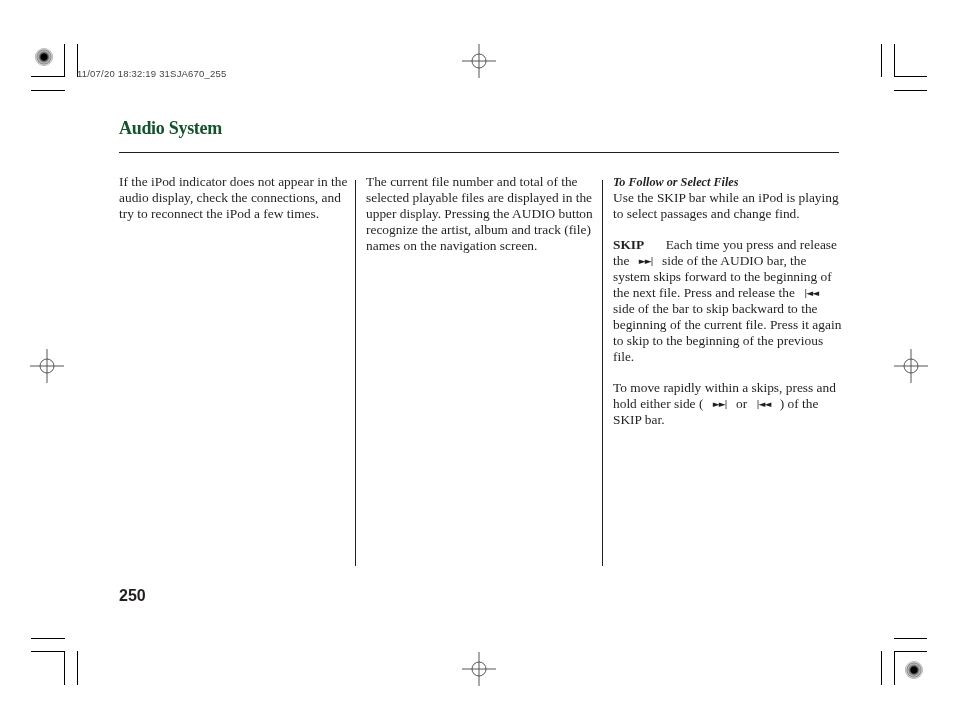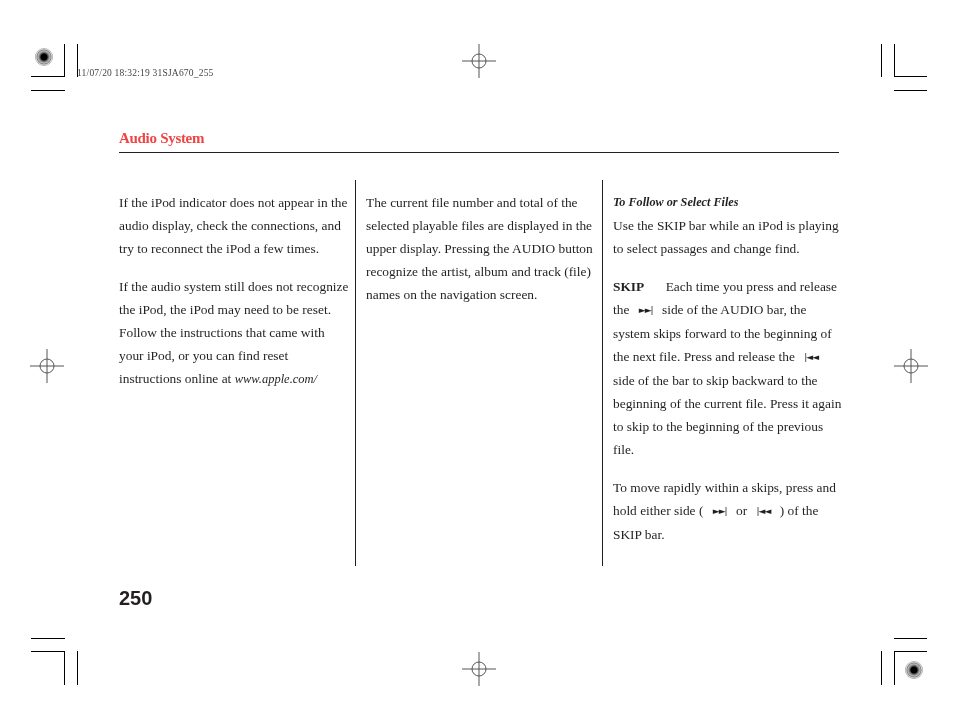--- a/index.html
+++ b/index.html
@@ -1,37 +1,37 @@
 <!DOCTYPE html>
 <html><head>
   <meta charset="utf-8">
   <style>
     html, body { margin: 0; padding: 0; background: #ffffff; }
     body { width: 954px; height: 710px; position: relative; overflow: hidden;
            font-family: "Liberation Serif", "DejaVu Serif", serif; color: #231f20; }
     .hline { position: absolute; height: 1px; background: #000; }
     .vline { position: absolute; width: 1px; background: #000; }
-    .stamp { position: absolute; left: 77px; top: 68px; font-family: Liberation Serif, serif;
+    .stamp { position: absolute; left: 77px; top: 68px; font-family: Liberation Sans, sans-serif;
              font-size: 9.5px; color: #444; letter-spacing: 0.2px; }
-    .title { position: absolute; left: 119px; top: 130px; font-family: "Liberation Serif", serif;
-             font-weight: bold; font-size: 15px; letter-spacing: -0.3px; color: #ef4444; }
+    .title { position: absolute; left: 119px; top: 118px; font-family: "Liberation Serif", serif;
+             font-weight: bold; font-size: 18px; letter-spacing: -0.3px; color: #14532d; }
     .title-rule { position: absolute; left: 119px; top: 152px; width: 720px; height: 1px; background: #231f20; }
-    .col { position: absolute; top: 191px; font-size: 13.4px; line-height: 23px; }
+    .col { position: absolute; top: 174px; font-size: 13.4px; line-height: 16px; }
     .col p { margin: 0 0 14.8px 0; }
     .col1 { left: 119px; width: 232px; }
     .col2 { left: 366px; width: 232px; }
     .col3 { left: 613px; width: 232px; }
     .divider { position: absolute; top: 180px; width: 1px; height: 386px; background: #231f20; }
     .italic-url { font-style: italic; font-size: 12.5px; }
     .subhead { font-weight: bold; font-style: italic; font-size: 12.2px; display: block; }
     .skip-term { font-weight: bold; margin-right: 18px; margin-top: 24px; }
     .skipicon { display: inline-block; font-family: "DejaVu Sans", sans-serif; font-size: 9px;
                 letter-spacing: -1px; margin: 0 6px; vertical-align: 1px; }
     .page-num { position: absolute; left: 119px; top: 587px; font-family: "Liberation Sans", sans-serif;
-                font-weight: bold; font-size: 20px; color: #231f20; }
+                font-weight: bold; font-size: 16px; color: #231f20; }
     .regmark { position: absolute; }
     .target { position: absolute; width: 18px; height: 18px; border-radius: 50%;
               background: radial-gradient(circle, #000 0 3px, #555 4px, #bbb 6px, #888 7px, #ddd 8px, #999 9px, transparent 9.5px); }
   </style>
 </head>
 <body>
 
 <div class="target" style="left:35px; top:48px;"></div>
 <div class="hline" style="left:31px; top:76px; width:34px;"></div>
 <div class="vline" style="left:64px; top:44px; height:33px;"></div>
@@ -78,21 +78,20 @@
 <div class="stamp">11/07/20 18:32:19 31SJA670_255</div>
 
 <div class="title">Audio System</div>
 <div class="title-rule"></div>
 
 <div class="divider" style="left:355px;"></div>
 <div class="divider" style="left:602px;"></div>
 
 <div class="col col1">
   <p>If the iPod indicator does not appear in the audio display, check the connections, and try to reconnect the iPod a few times.</p>
-  <p><span>If the audio system still does not recognize the iPod, the iPod may need to be reset. Follow the instructions that came with your iPod, or you can find reset instructions online at</span> <span class="italic-url">www.apple.com/</span></p>
 </div>
 
 <div class="col col2">
   <p>The current file number and total of the selected playable files are displayed in the upper display. Pressing the AUDIO button recognize the artist, album and track (file) names on the navigation screen.</p>
 </div>
 
 <div class="col col3">
   <p>
     <span class="subhead">To Follow or Select Files</span>
     <span>Use the SKIP bar while an iPod is playing to select passages and change find.</span>

